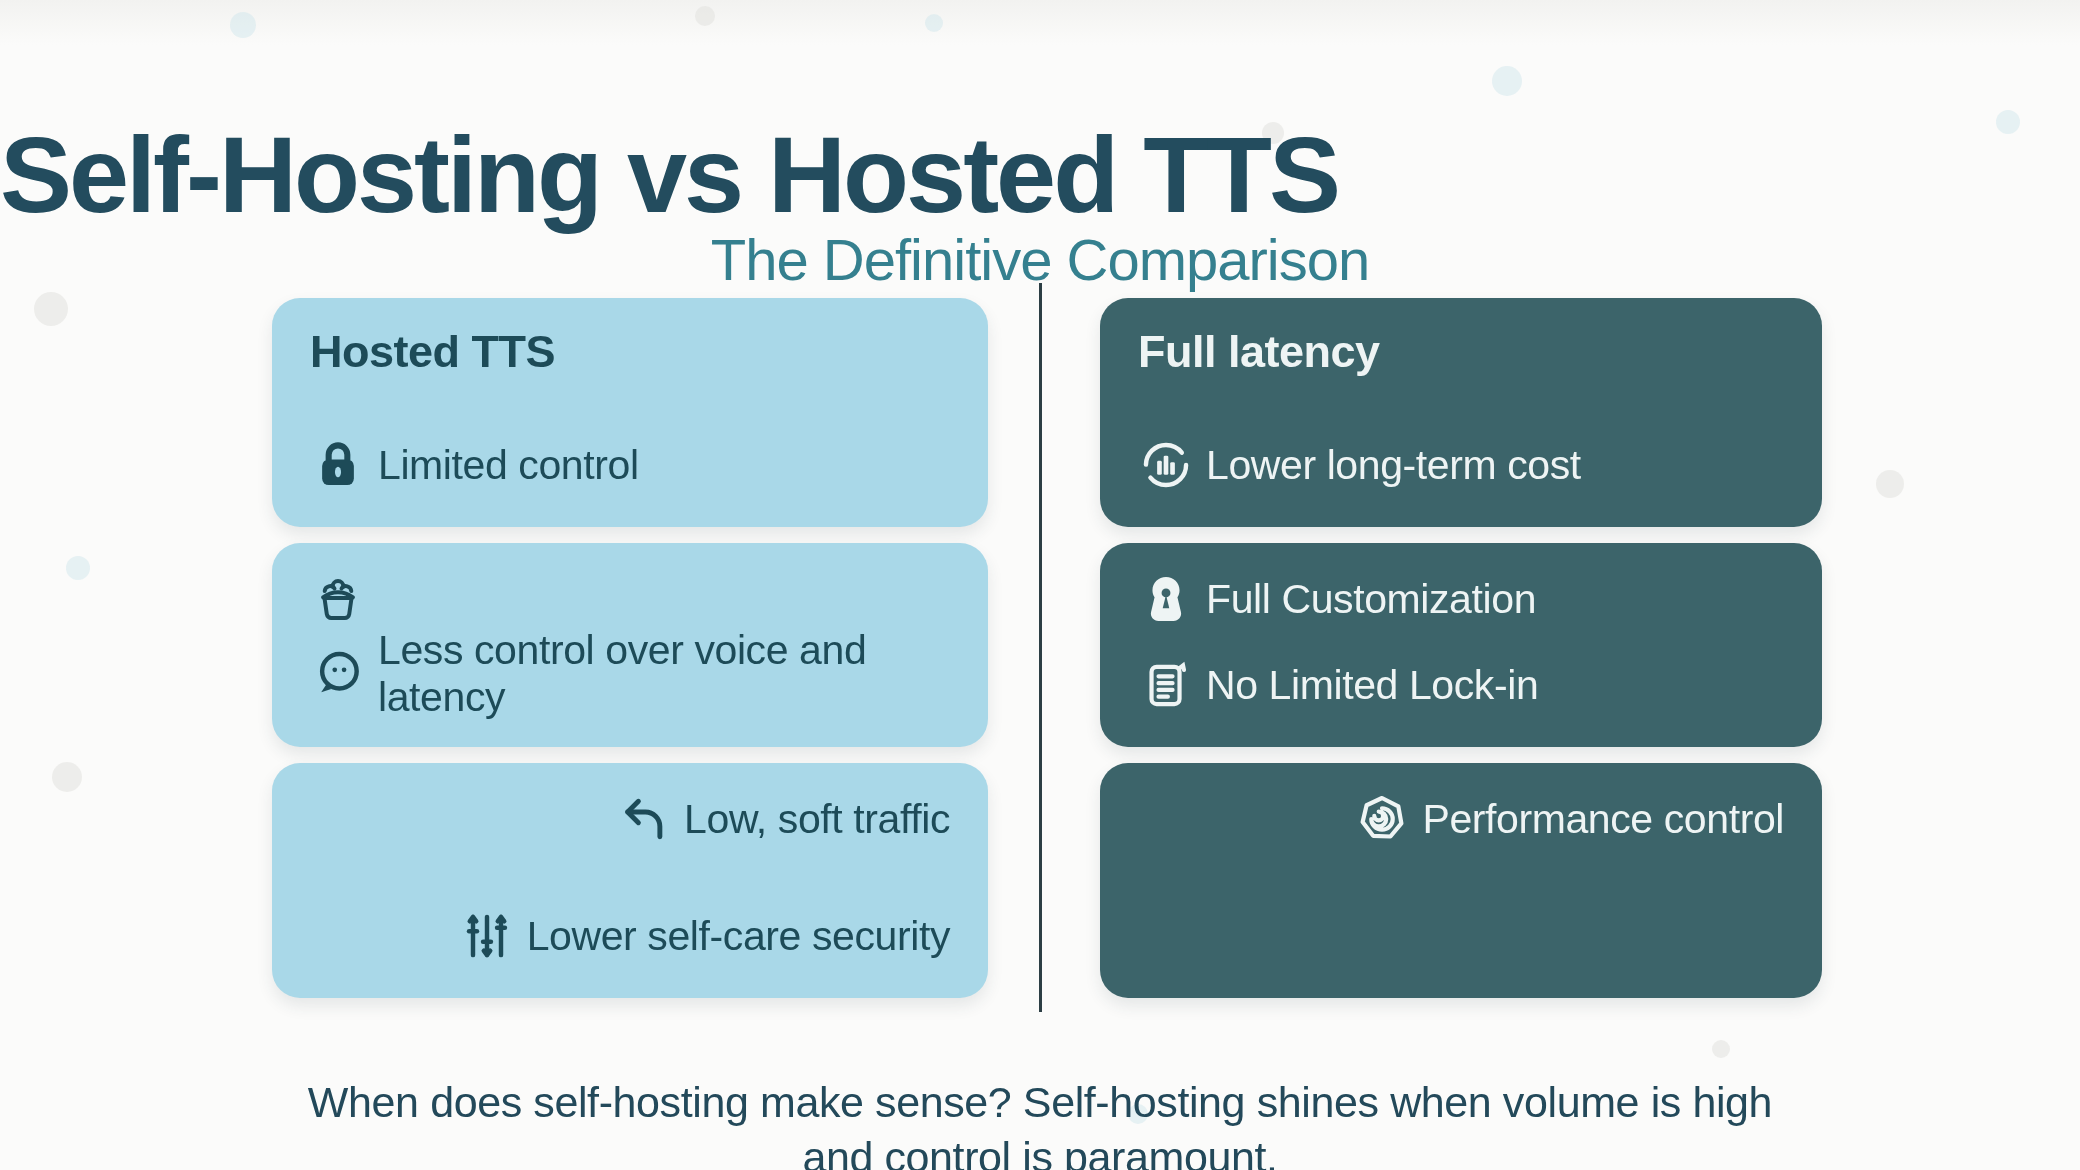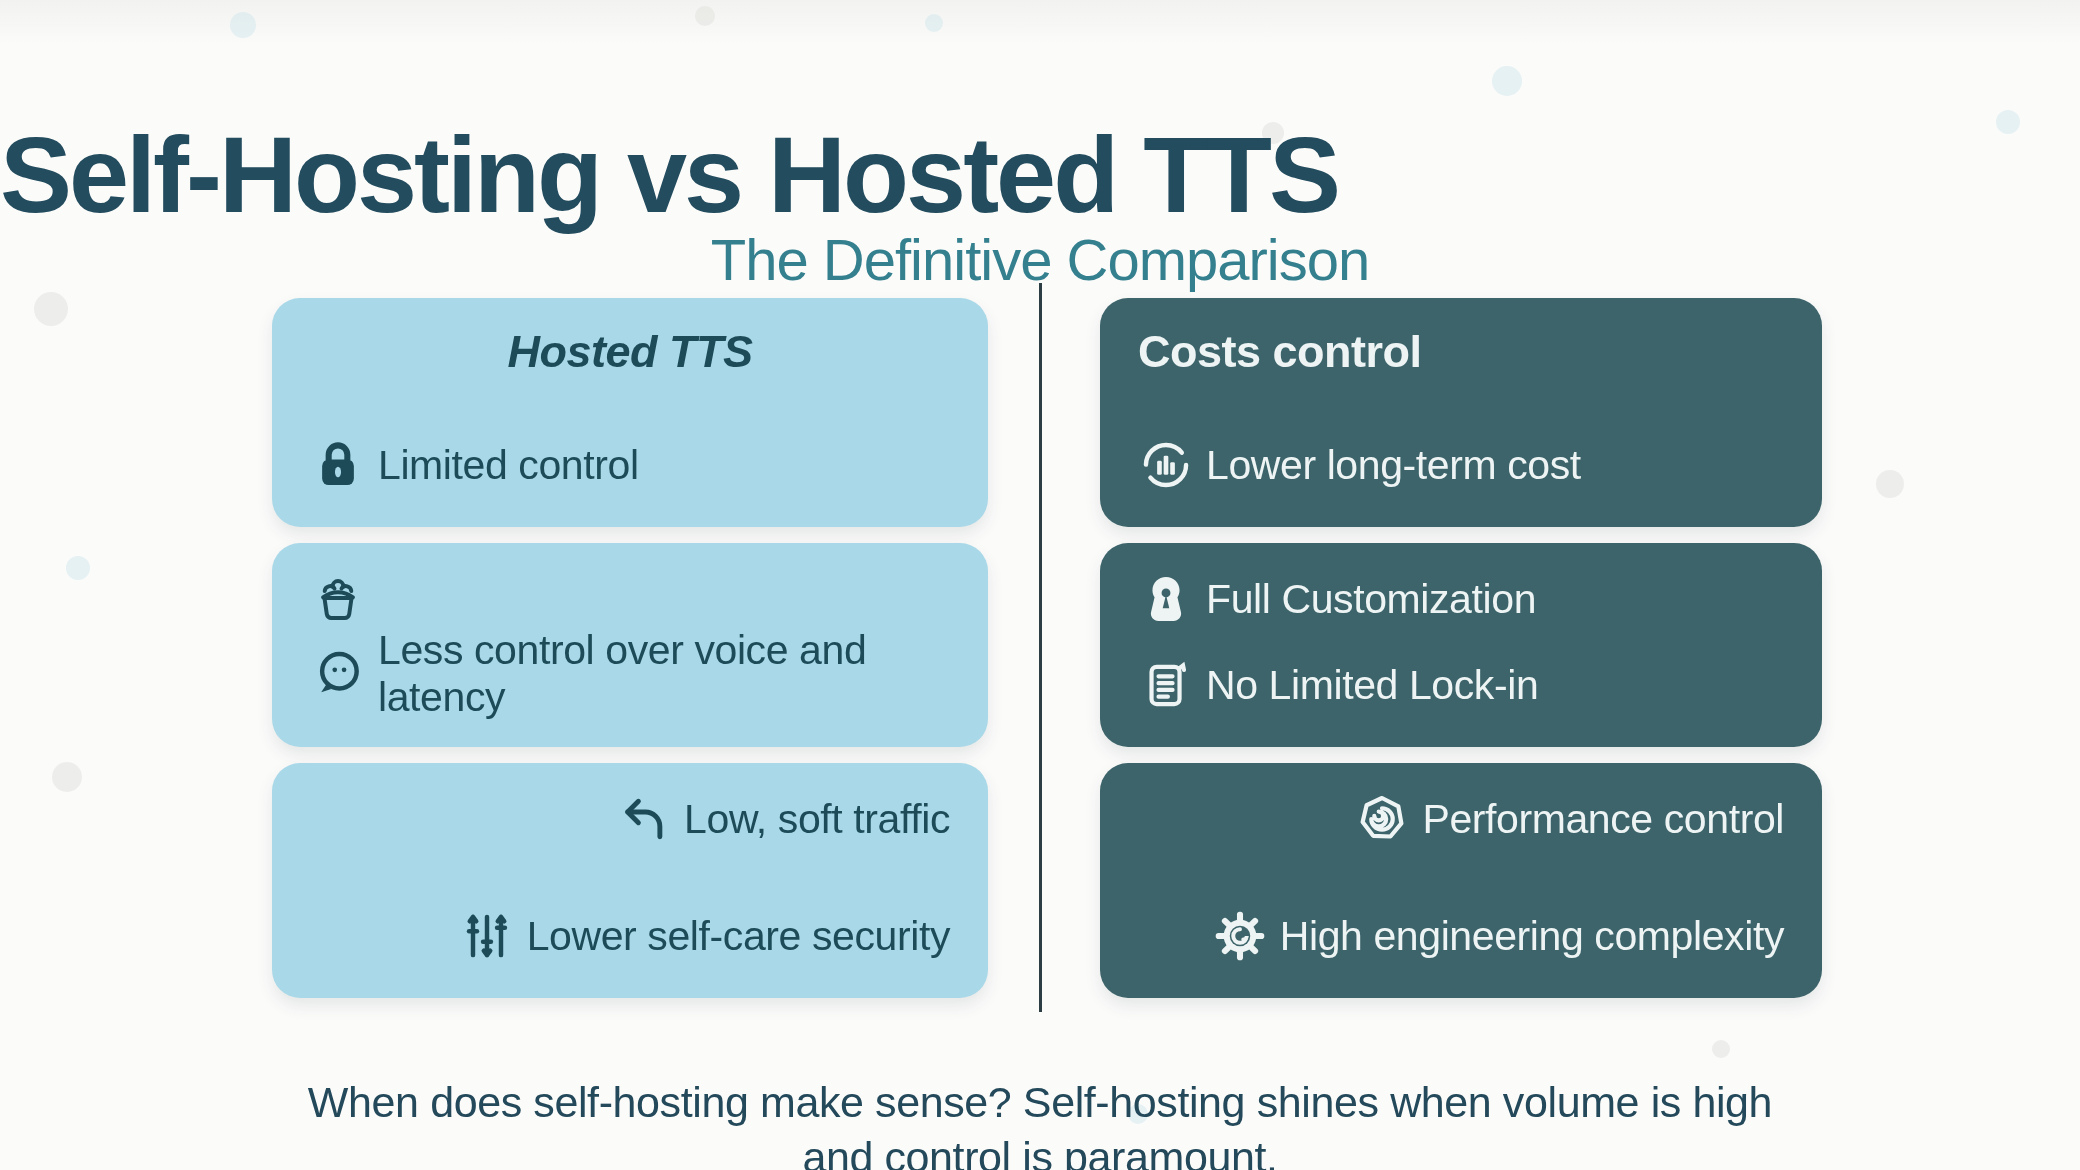--- a/index.html
+++ b/index.html
@@ -32,21 +32,21 @@
   .card{
     background:var(--card-bg);border-radius:28px;box-sizing:border-box;
     padding:28px 38px 34px 38px;display:flex;flex-direction:column;
     justify-content:space-between;box-shadow:0 8px 16px rgba(40,60,70,.10);
   }
   .card.row1{height:229px;}
   .card.row2{height:204px;}
   .card.row3{height:235px;align-items:flex-end;}
 
   .card-header{font-size:45px;font-weight:800;letter-spacing:-.5px;}
-  .column.left  .card-header{text-align:center;font-style:italic;}
+  .column.left  .card-header{text-align:left;}
   .column.right .card-header{text-align:left;}
 
   .item{display:flex;align-items:center;gap:12px;font-size:41px;letter-spacing:-.4px;}
   .icon{flex:0 0 auto;display:inline-flex;}
   .icon svg{width:56px;height:56px;display:block;}
 
   .footer-note{
     position:absolute;top:1032px;left:0;width:100%;text-align:center;
     font-size:43px;line-height:1.28;letter-spacing:-.4px;color:#23495a;
   }
@@ -135,21 +135,21 @@
               <path d="M16.3 8.5h3.4"></path>
             </svg>
         </span>
         <span class="label">Lower self-care security</span>
       </div>
     </div>
   </section>
 
   <section class="column right">
     <div class="card row1">
-      <div class="card-header">Costs control</div>
+      <div class="card-header">Full latency</div>
       <div class="item">
         <span class="icon">
           <svg viewBox="0 0 24 24">
               <circle cx="12" cy="12" r="8.6" fill="none" stroke="currentColor" stroke-width="1.9" stroke-dasharray="21 6" stroke-linecap="round"></circle>
               <rect x="8.2" y="10.2" width="2" height="6" rx=".6" fill="currentColor"></rect>
               <rect x="11" y="8" width="2" height="8.2" rx=".6" fill="currentColor"></rect>
               <rect x="13.8" y="10.8" width="2" height="5.4" rx=".6" fill="currentColor"></rect>
             </svg>
         </span>
         <span class="label">Lower long-term cost</span>
@@ -182,37 +182,17 @@
     <div class="card row3">
       <div class="item">
         <span class="icon">
           <svg viewBox="0 0 24 24" fill="none" stroke="currentColor" stroke-width="1.8" stroke-linejoin="round" stroke-linecap="round">
               <path d="M12 3 5.4 6.1 3.7 13.3 8.2 19.2 15.6 19.5 20.3 13.9 19 6.6 Z"></path>
               <path d="M12 7.4a4.6 4.6 0 1 1-4.6 4.6 3.2 3.2 0 1 0 3.2-3.2 1.9 1.9 0 1 1-1.9 1.9"></path>
             </svg>
         </span>
         <span class="label">Performance control</span>
       </div>
-      <div class="item">
-        <span class="icon">
-          <svg viewBox="0 0 24 24">
-              <g fill="currentColor">
-                <rect x="10.7" y="1.6" width="2.6" height="4.6" rx="1.2"></rect>
-                <rect x="10.7" y="1.6" width="2.6" height="4.6" rx="1.2" transform="rotate(45 12 12)"></rect>
-                <rect x="10.7" y="1.6" width="2.6" height="4.6" rx="1.2" transform="rotate(90 12 12)"></rect>
-                <rect x="10.7" y="1.6" width="2.6" height="4.6" rx="1.2" transform="rotate(135 12 12)"></rect>
-                <rect x="10.7" y="1.6" width="2.6" height="4.6" rx="1.2" transform="rotate(180 12 12)"></rect>
-                <rect x="10.7" y="1.6" width="2.6" height="4.6" rx="1.2" transform="rotate(225 12 12)"></rect>
-                <rect x="10.7" y="1.6" width="2.6" height="4.6" rx="1.2" transform="rotate(270 12 12)"></rect>
-                <rect x="10.7" y="1.6" width="2.6" height="4.6" rx="1.2" transform="rotate(315 12 12)"></rect>
-                <circle cx="12" cy="12" r="7"></circle>
-              </g>
-              <circle cx="12" cy="12" r="4.4" fill="var(--card-bg)"></circle>
-              <path d="M12 9.1a2.9 2.9 0 1 0 2.9 2.9 1.5 1.5 0 0 1-1.5 1.5" fill="none" stroke="currentColor" stroke-width="1.7" stroke-linecap="round"></path>
-            </svg>
-        </span>
-        <span class="label">High engineering complexity</span>
-      </div>
     </div>
   </section>
 </div>
 
 <p class="footer-note"><span>When does self-hosting make sense? Self-hosting shines when volume is high and control is paramount.</span></p>
 
 </body></html>

